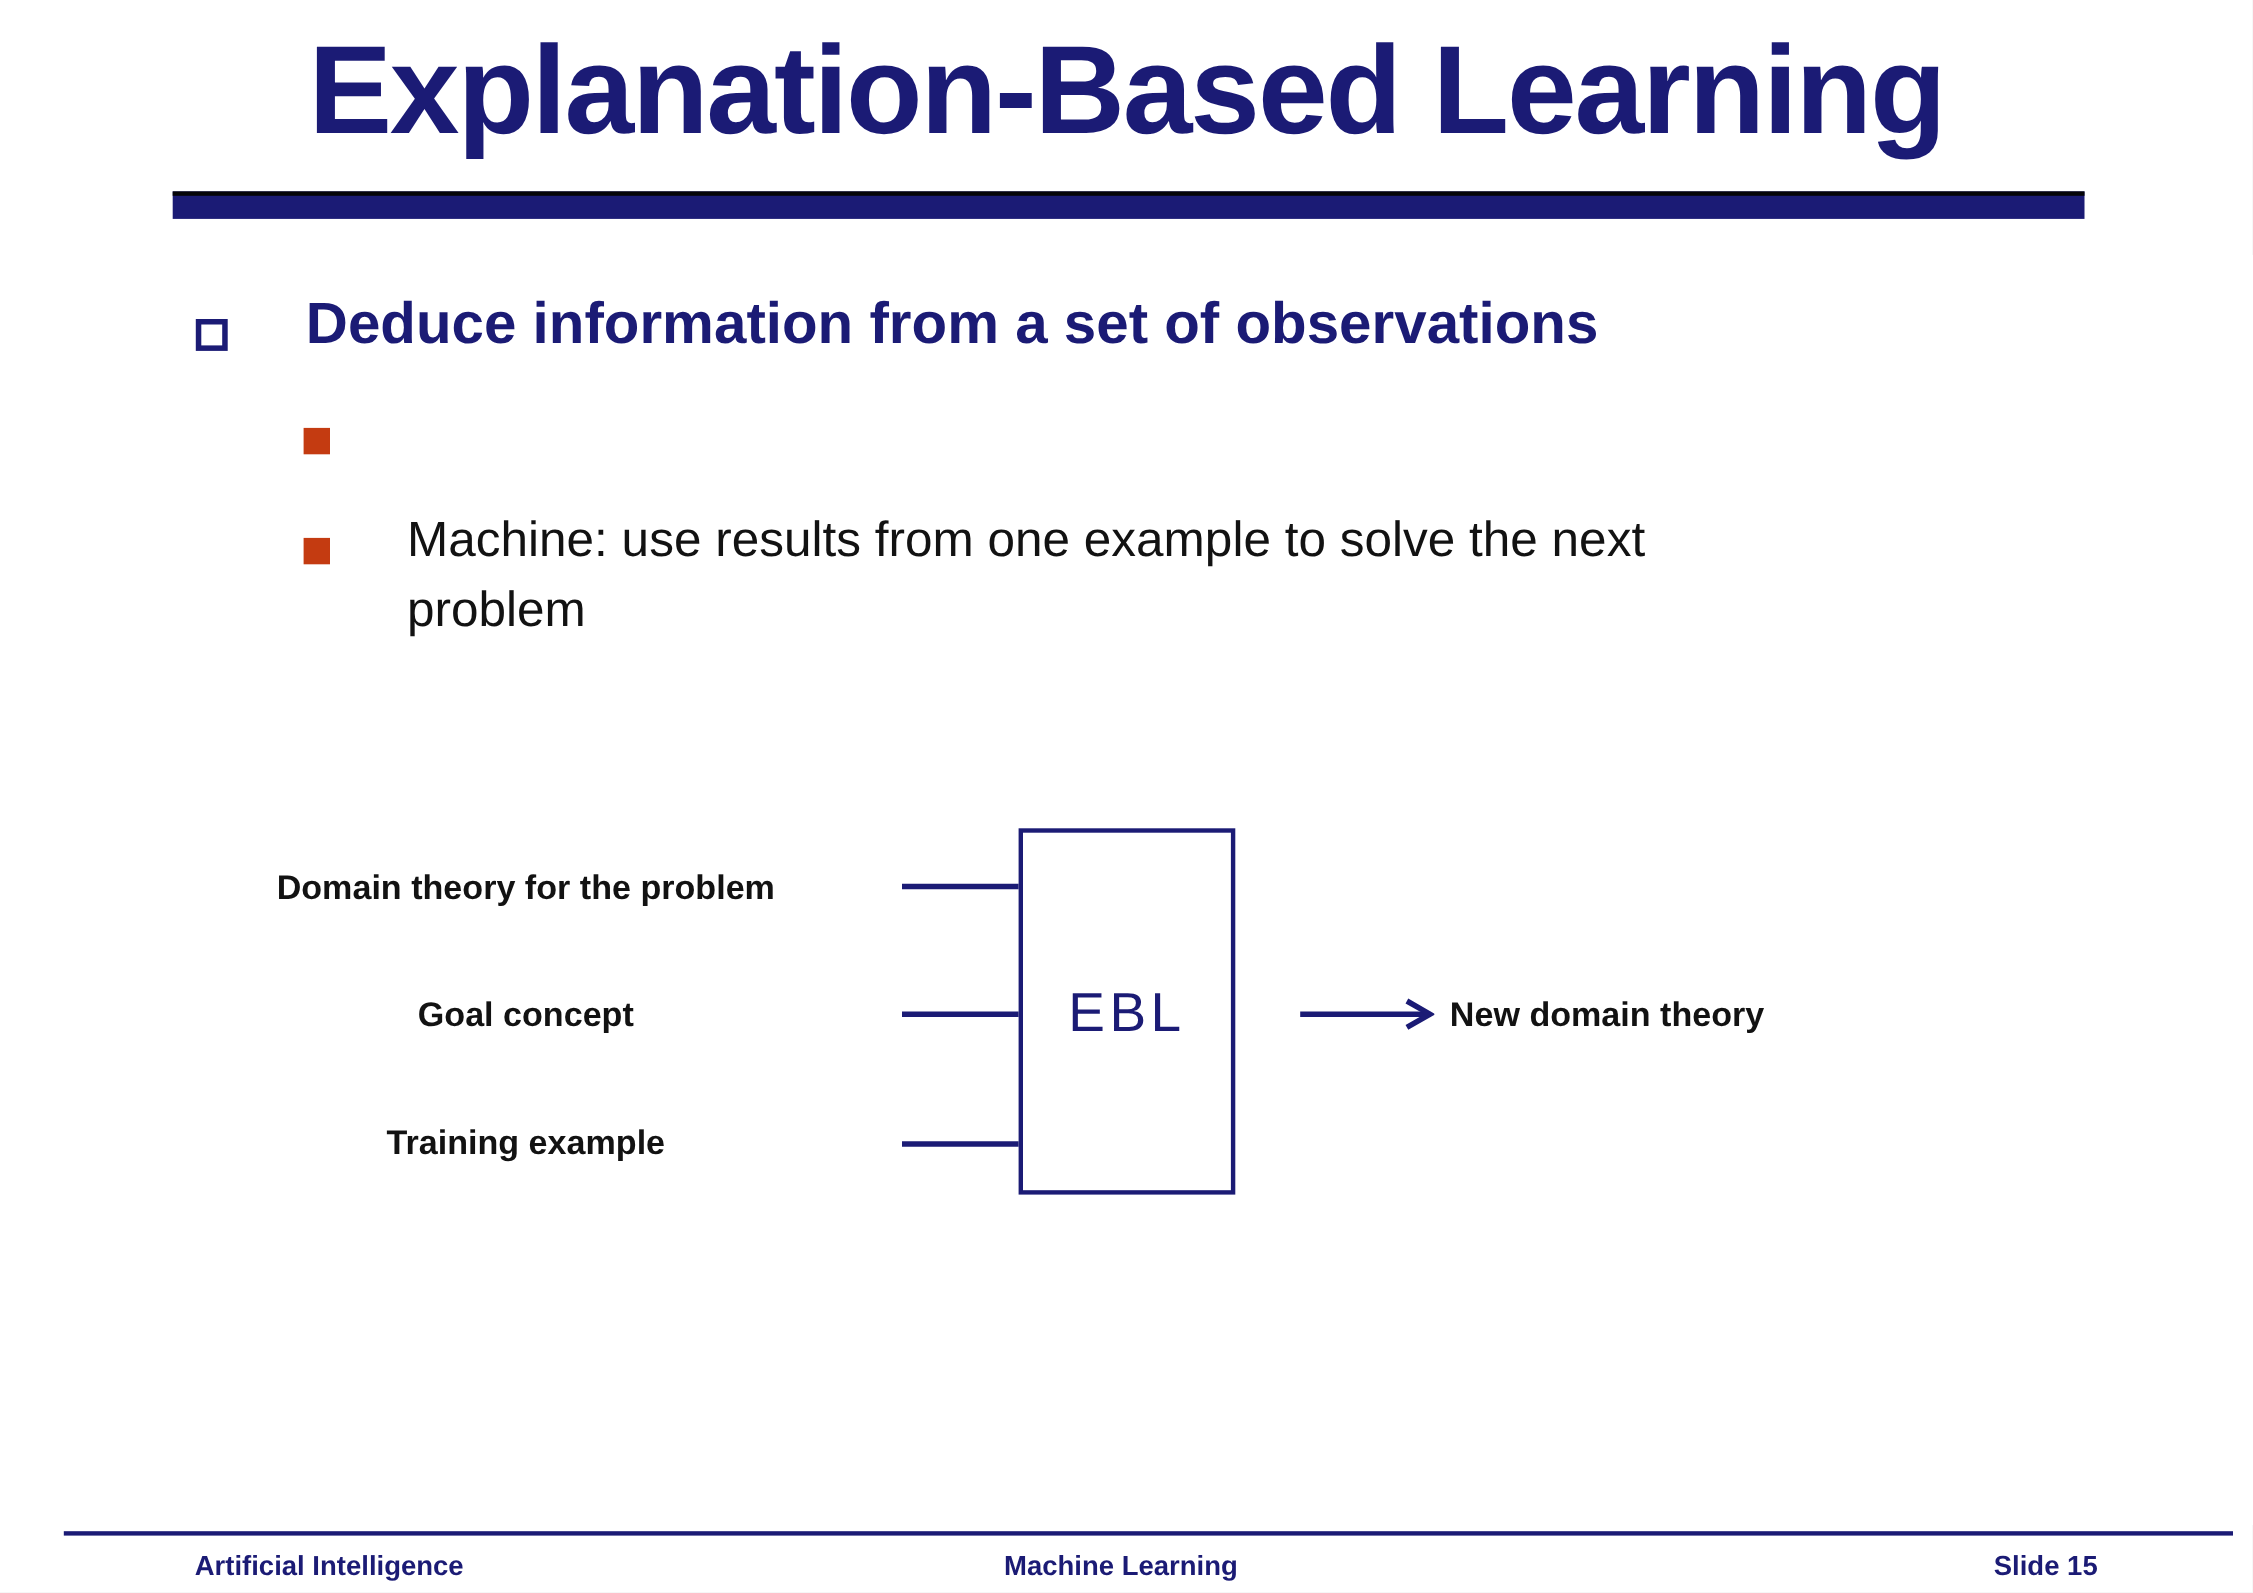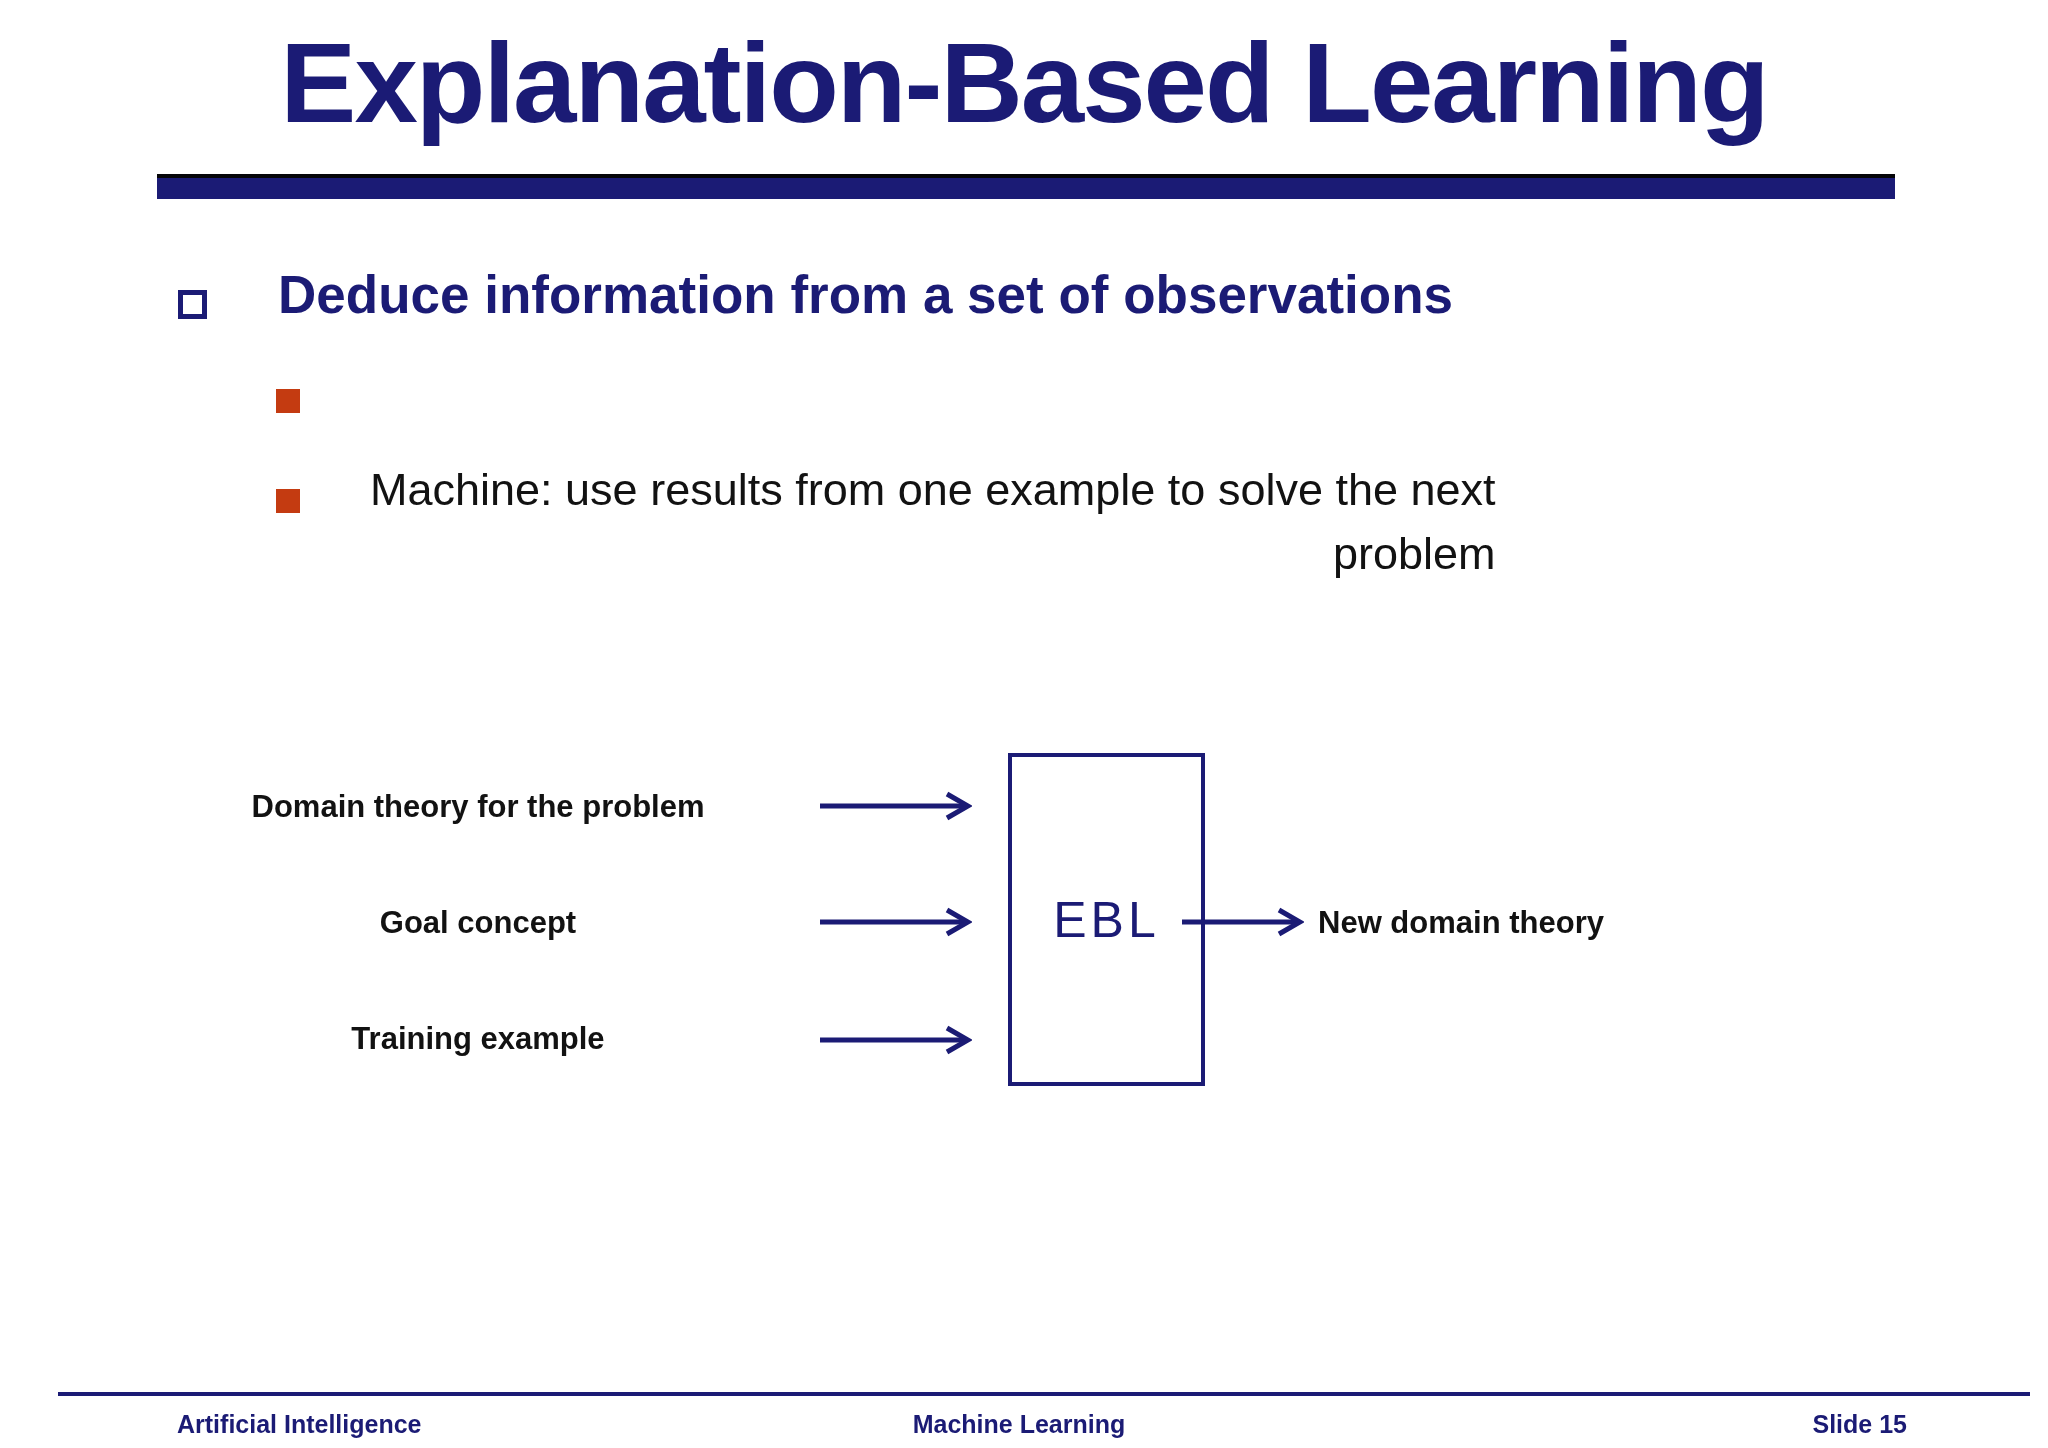--- a/index.html
+++ b/index.html
@@ -68,21 +68,21 @@
   .sq-red.r1 { left: 276px; top: 389px; }
   .sq-red.r2 { left: 276px; top: 489px; }
   .sub-bullet {
     position: absolute;
     left: 370px;
     font-size: 45px;
     color: var(--ink);
     white-space: pre-line;
   }
   .sub-bullet.s1 { top: 366px; line-height: 52px; }
-  .sub-bullet.s2 { top: 458px; line-height: 64px; max-width: 1420px; text-align: right; }
+  .sub-bullet.s2 { top: 458px; line-height: 64px; max-width: 1420px; }
 
   
   .dlabel {
     position: absolute;
     font-size: 31px;
     line-height: 36px;
     font-weight: bold;
     color: var(--ink);
     white-space: nowrap;
     text-align: right;
@@ -95,21 +95,21 @@
 
   .arrow { position: absolute; }
   .arrow path { stroke: var(--navy); stroke-width: 5; fill: none; stroke-linejoin: miter; }
   .arrow.a0 { left: 818px; top: 789px; }
   .arrow.a1 { left: 818px; top: 905px; }
   .arrow.a2 { left: 818px; top: 1023px; }
   .arrow.aout { left: 1180px; top: 905px; }
 
   .ebl-box {
     position: absolute;
-    left: 1008px; top: 753px;
+    left: 926px; top: 753px;
     width: 197px; height: 333px;
     border: 4px solid var(--navy);
     background: var(--paper);
     display: flex;
     align-items: center;
     justify-content: center;
   }
   .ebl-box .ebl-label {
     font-size: 50px;
     letter-spacing: 4px;

